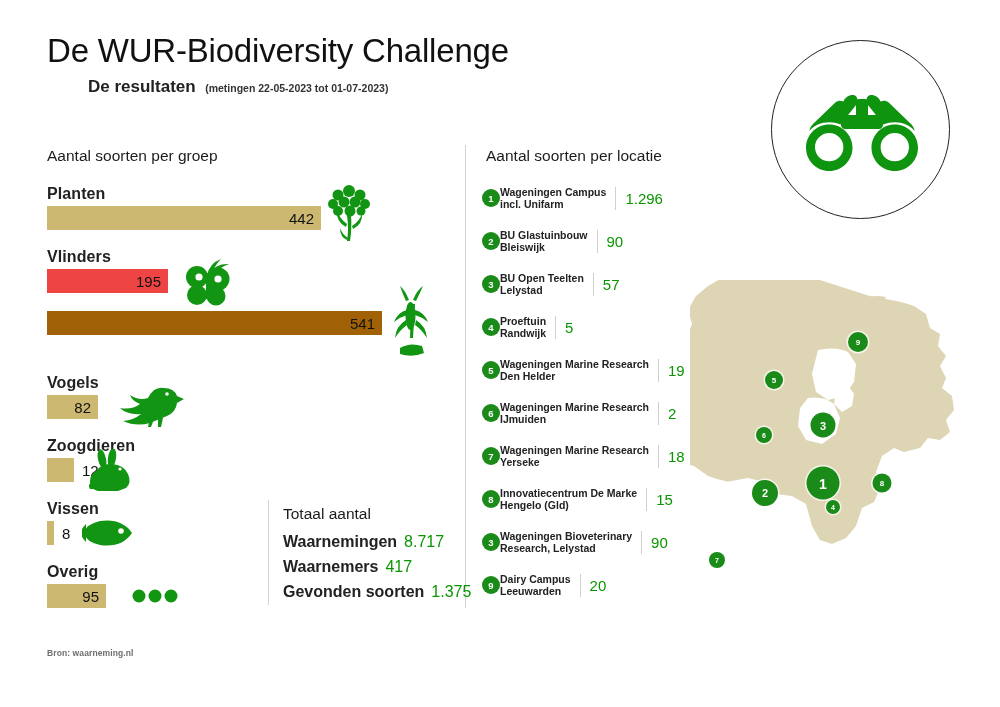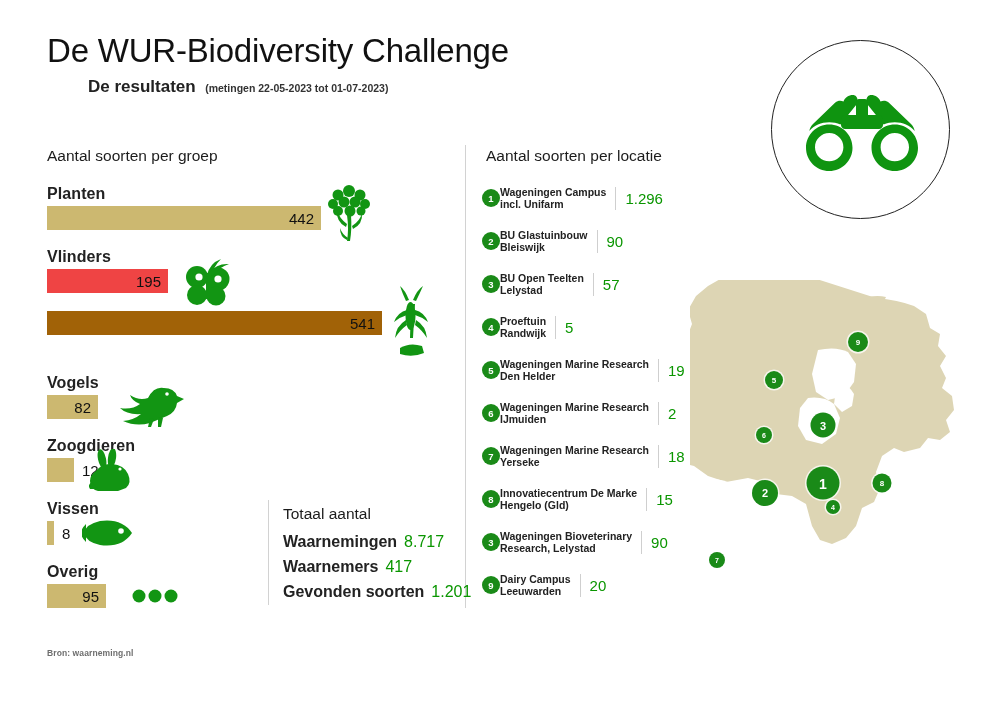--- a/index.html
+++ b/index.html
@@ -282,21 +282,21 @@
       <div class="tot-row" style="top: 533px;">
         <span class="tot-label">Waarnemingen</span>
         <span class="tot-val" style="color: rgb(10, 150, 0);">8.717</span>
       </div>
       <div class="tot-row" style="top: 558px;">
         <span class="tot-label">Waarnemers</span>
         <span class="tot-val" style="color: rgb(10, 150, 0);">417</span>
       </div>
       <div class="tot-row" style="top: 583px;">
         <span class="tot-label">Gevonden soorten</span>
-        <span class="tot-val" style="color: rgb(10, 150, 0);">1.201</span>
+        <span class="tot-val" style="color: rgb(10, 150, 0);">1.375</span>
       </div>
     </div>
 
   <div id="locations">
       <div class="loc-row" style="top: 186px;">
         <div class="loc-badge" style="background: rgb(26, 138, 24);">1</div>
         <div class="loc-name">
           <div>Wageningen Campus</div>
           <div>incl. Unifarm</div>
         </div>

